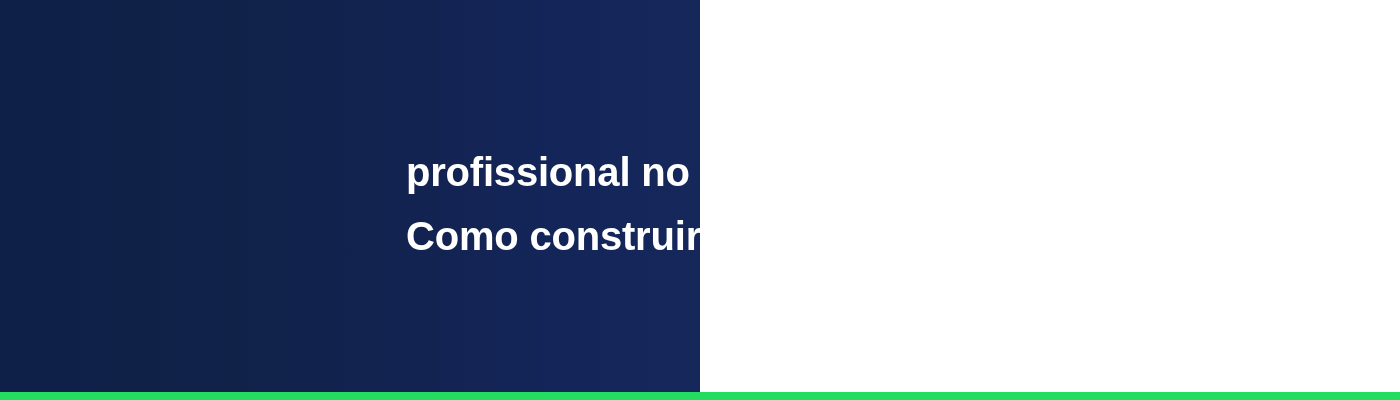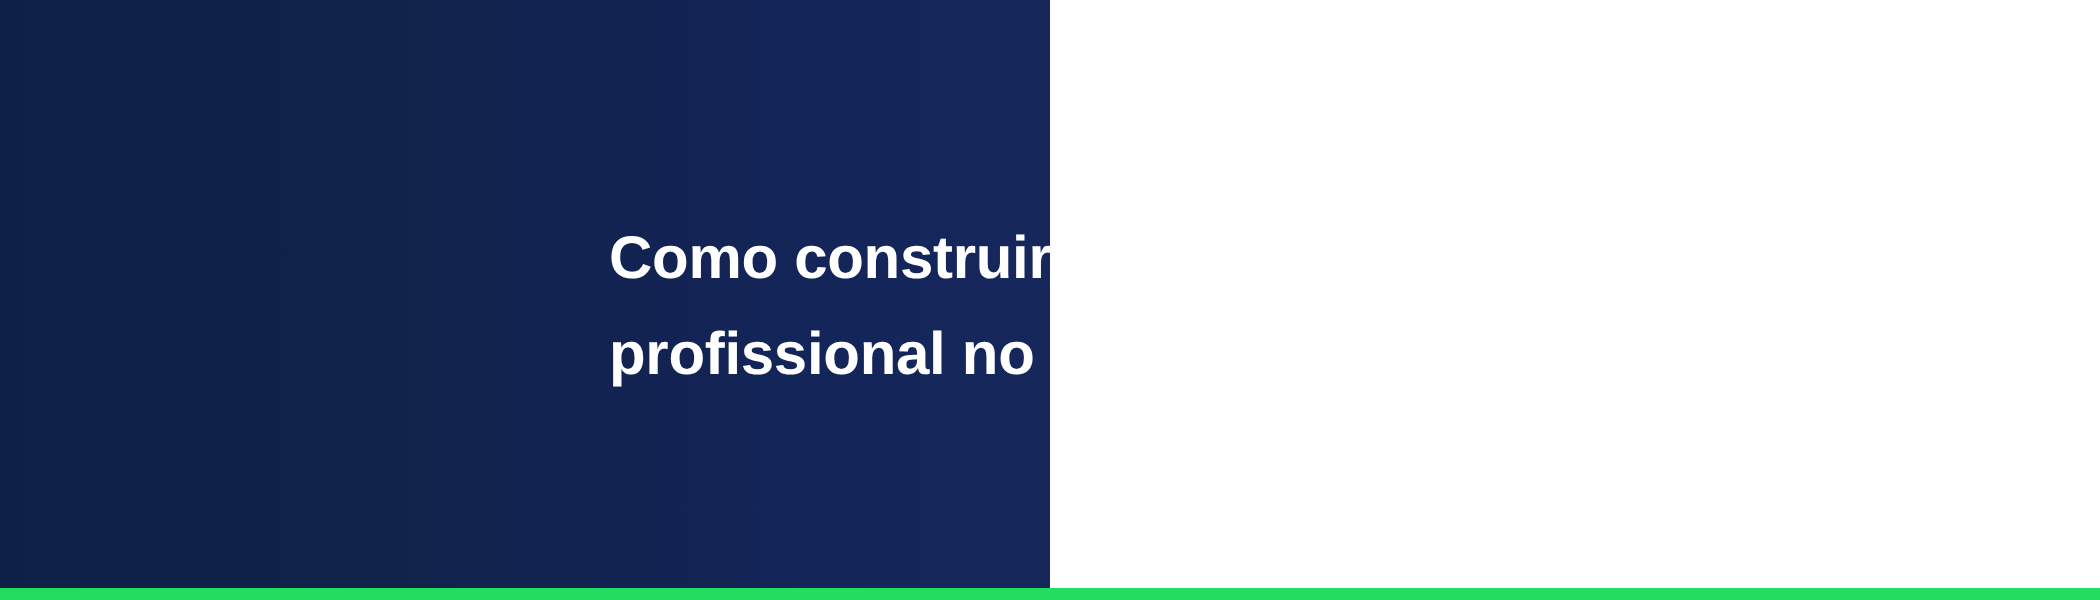--- a/index.html
+++ b/index.html
@@ -73,19 +73,19 @@
 <body>
 
 <div class="banner">
 
   <div class="bg-layer">
     <div class="bg-band bg-band-left"></div>
     <div class="bg-band bg-band-right"></div>
   </div>
 
   <div class="title-block">
+    <span class="title-line">profissional no agronegócio</span>
     <span class="title-line">Como construir reputação</span>
-    <span class="title-line">profissional no agronegócio</span>
   </div>
 
   <div class="accent-bar"></div>
 
 </div>
 
 </body></html>

